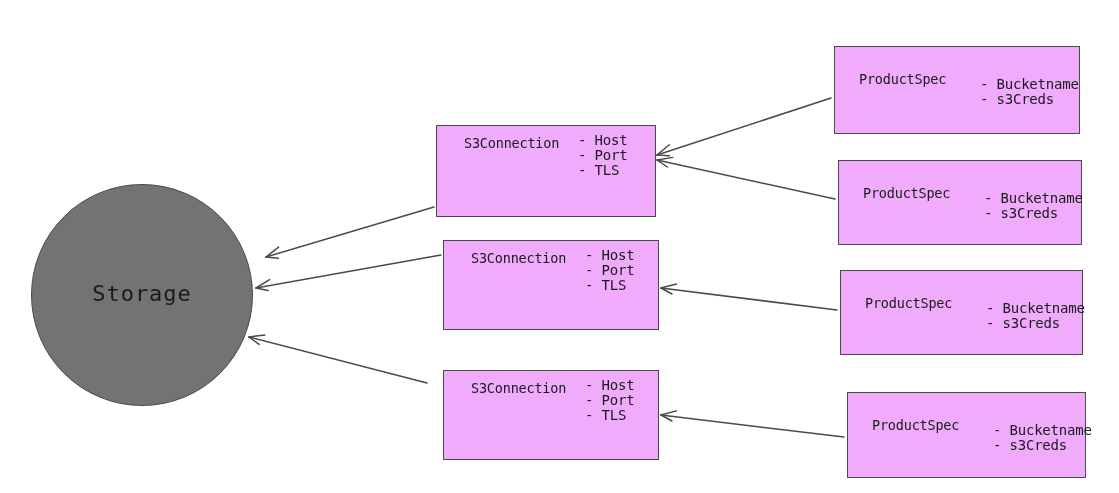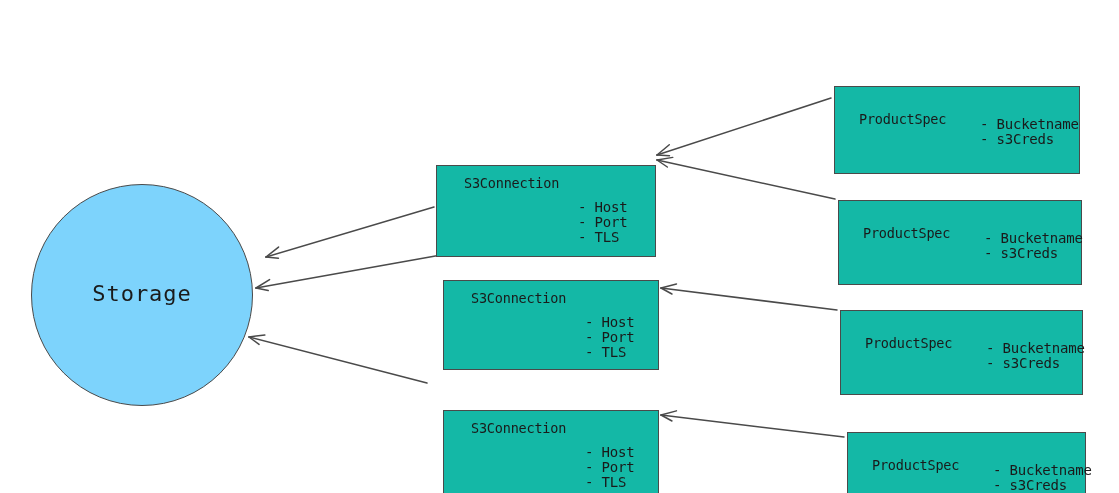--- a/index.html
+++ b/index.html
@@ -22,22 +22,21 @@
     left: 0;
     top: 0;
     width: 1119px;
     height: 493px;
     pointer-events: none;
   }
   .node-box {
     position: absolute;
     box-sizing: border-box;
     border: 1.6px solid #4a4a4a;
-    background: #14b8a6;
-    margin-top: 40px;
+    background: #f0abfc;
   }
   .node-title {
     position: absolute;
     left: 27px;
     top: 9px;
     font-family: "DejaVu Sans Mono", monospace;
     font-size: 13.5px;
     color: #1a1a1a;
     white-space: nowrap;
     letter-spacing: -0.2px;
@@ -45,28 +44,28 @@
   .node-attrs {
     position: absolute;
     font-family: "DejaVu Sans Mono", monospace;
     font-size: 14px;
     color: #1a1a1a;
     line-height: 15px;
     white-space: nowrap;
     letter-spacing: -0.2px;
   }
   .node-attr { display: block; }
-  .s3-attrs { left: 141px; top: 34px; }
+  .s3-attrs { left: 141px; top: 7px; }
   .ps-attrs { left: 145px; top: 30px; }
   .ps-title { left: 24px; top: 24px; }
   .circle-node {
     position: absolute;
     border-radius: 50%;
     box-sizing: border-box;
-    background: #7dd3fc;
+    background: #737373;
   }
   .circle-label {
     position: absolute;
     width: 100%;
     text-align: center;
     font-family: "DejaVu Sans Mono", monospace;
     font-size: 22px;
     color: #1a1a1a;
     letter-spacing: 1px;
   }

